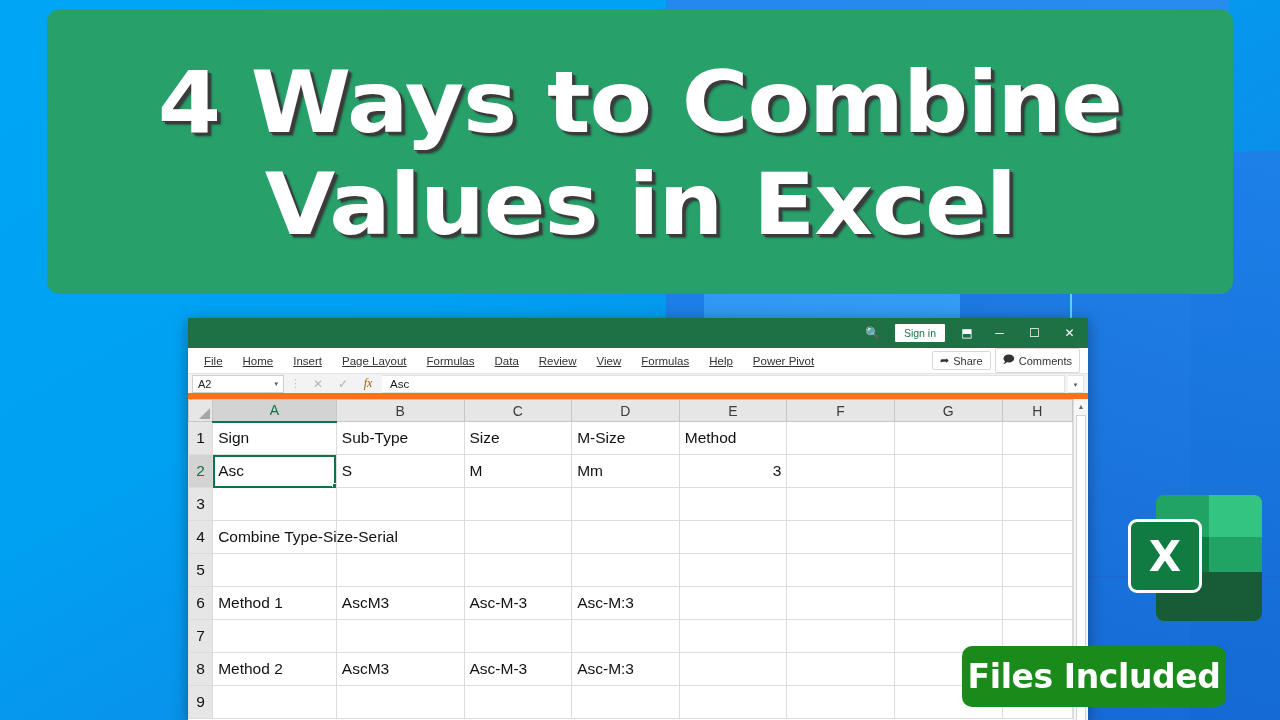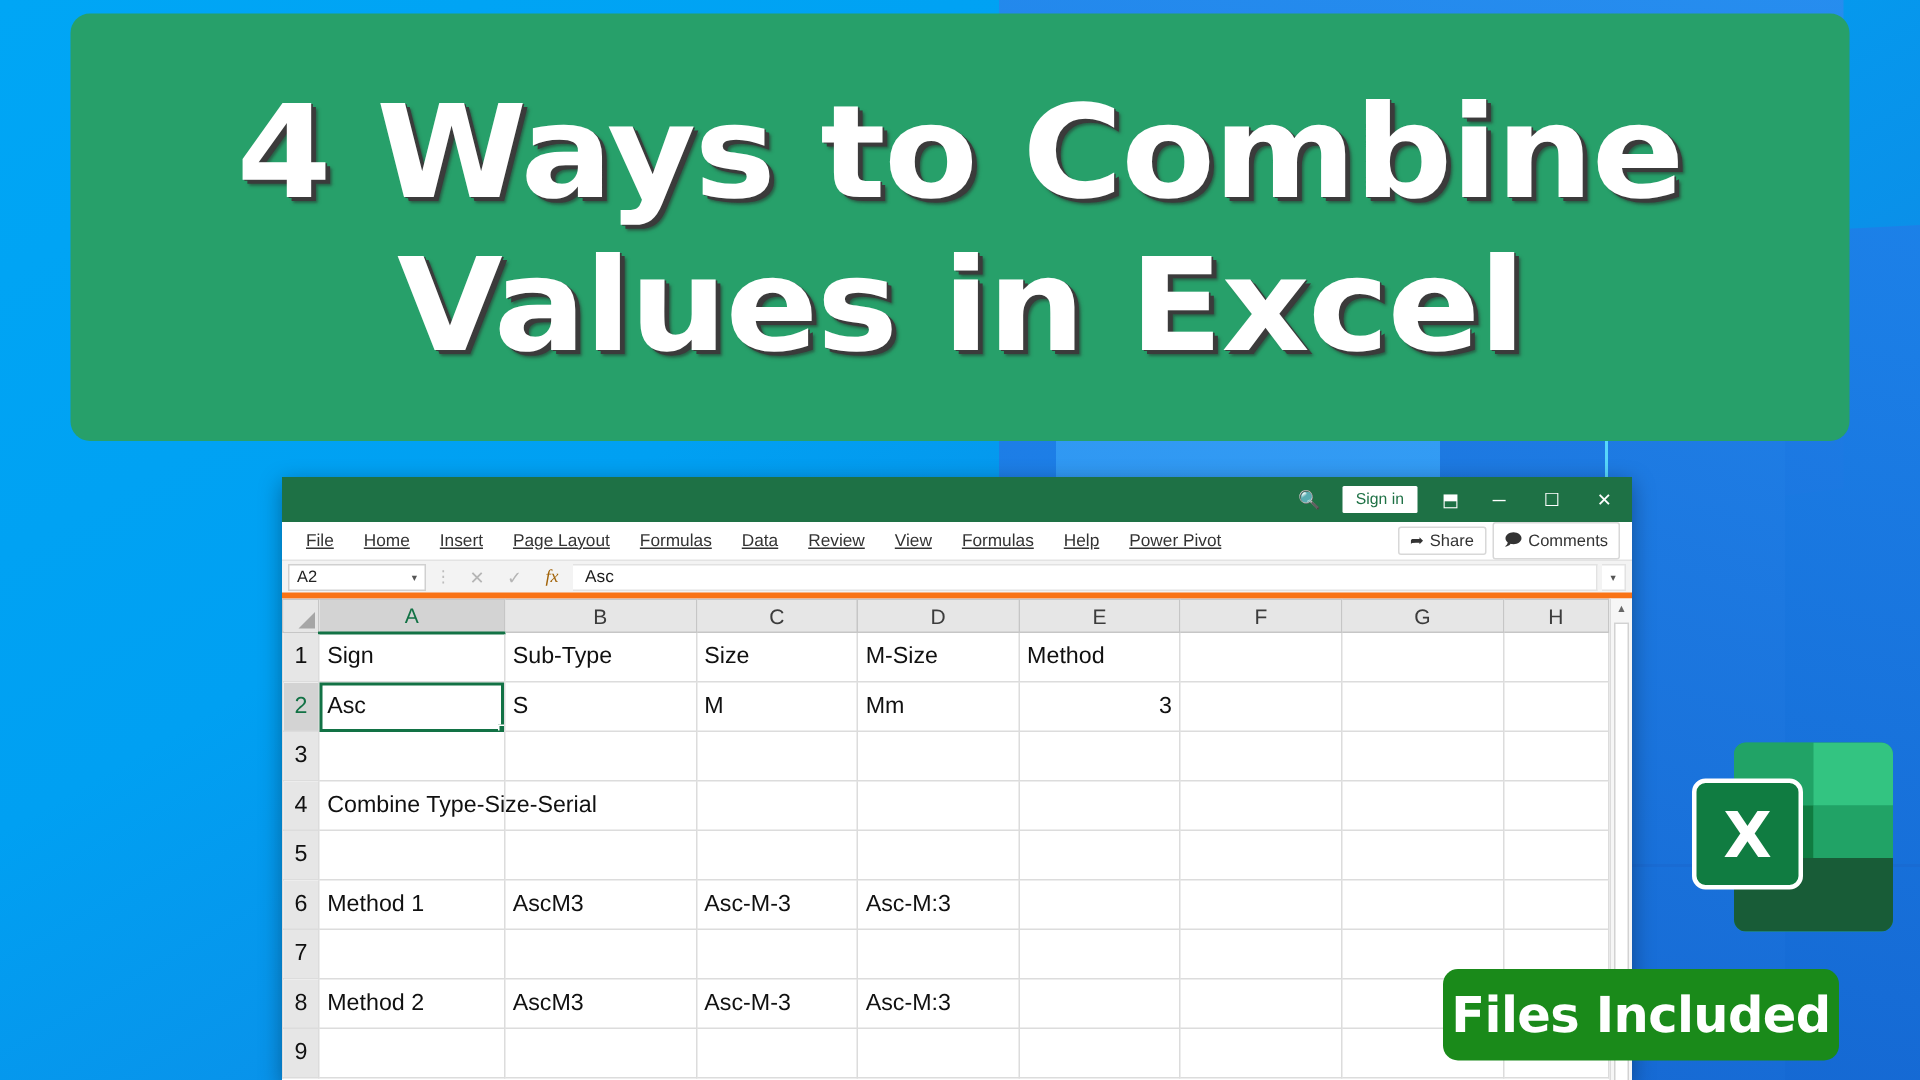--- a/index.html
+++ b/index.html
@@ -77,21 +77,21 @@
   
   .xl-tabs { height:26px; background:#ffffff; display:flex; align-items:center;
              padding-left:6px; font-size:11.5px; color:#333333; border-bottom:1px solid #e3e3e3; }
   .xl-tab { padding:4px 10px; white-space:nowrap;text-decoration:underline; }
   .tabs-right { margin-left:auto; display:flex; align-items:center; gap:4px; padding-right:8px; }
   .tab-action { display:flex; align-items:center; gap:4px; font-size:11px; color:#333333;
                 border:1px solid #d8d8d8; border-radius:2px; padding:2px 7px; }
 
   
   .xl-formulabar { height:25px; background:#f3f3f3; display:flex; align-items:center;
-                   padding:0 4px; border-bottom:4px solid #f97316; gap:3px; }
+                   padding:0 4px; border-bottom:6px solid #f97316; gap:3px; }
   .namebox { width:92px; height:18px; background:#ffffff; border:1px solid #d0d0d0;
              display:flex; align-items:center; padding:0 5px; font-size:11px; color:#222222; }
   .namebox-caret { margin-left:auto; font-size:7px; color:#555555; }
   .fb-sep { color:#bdbdbd; font-size:11px; padding:0 3px; }
   .fb-icon { width:22px; text-align:center; font-size:12px; color:#b5b5b5; }
   .fb-icon.fx { color:#a16207; font-style:italic; font-family:"Liberation Serif", serif; font-size:12px; }
   .fb-input { flex:1; height:18px; background:#ffffff; border:1px solid #e2e2e2; border-left:none;
               display:flex; align-items:center; padding-left:8px; font-size:11.5px; color:#1b1b1b; }
   .fb-caret { width:16px; text-align:center; font-size:7px; color:#555555; background:#ffffff;
               border:1px solid #e2e2e2; border-left:none; height:18px; line-height:17px; }

